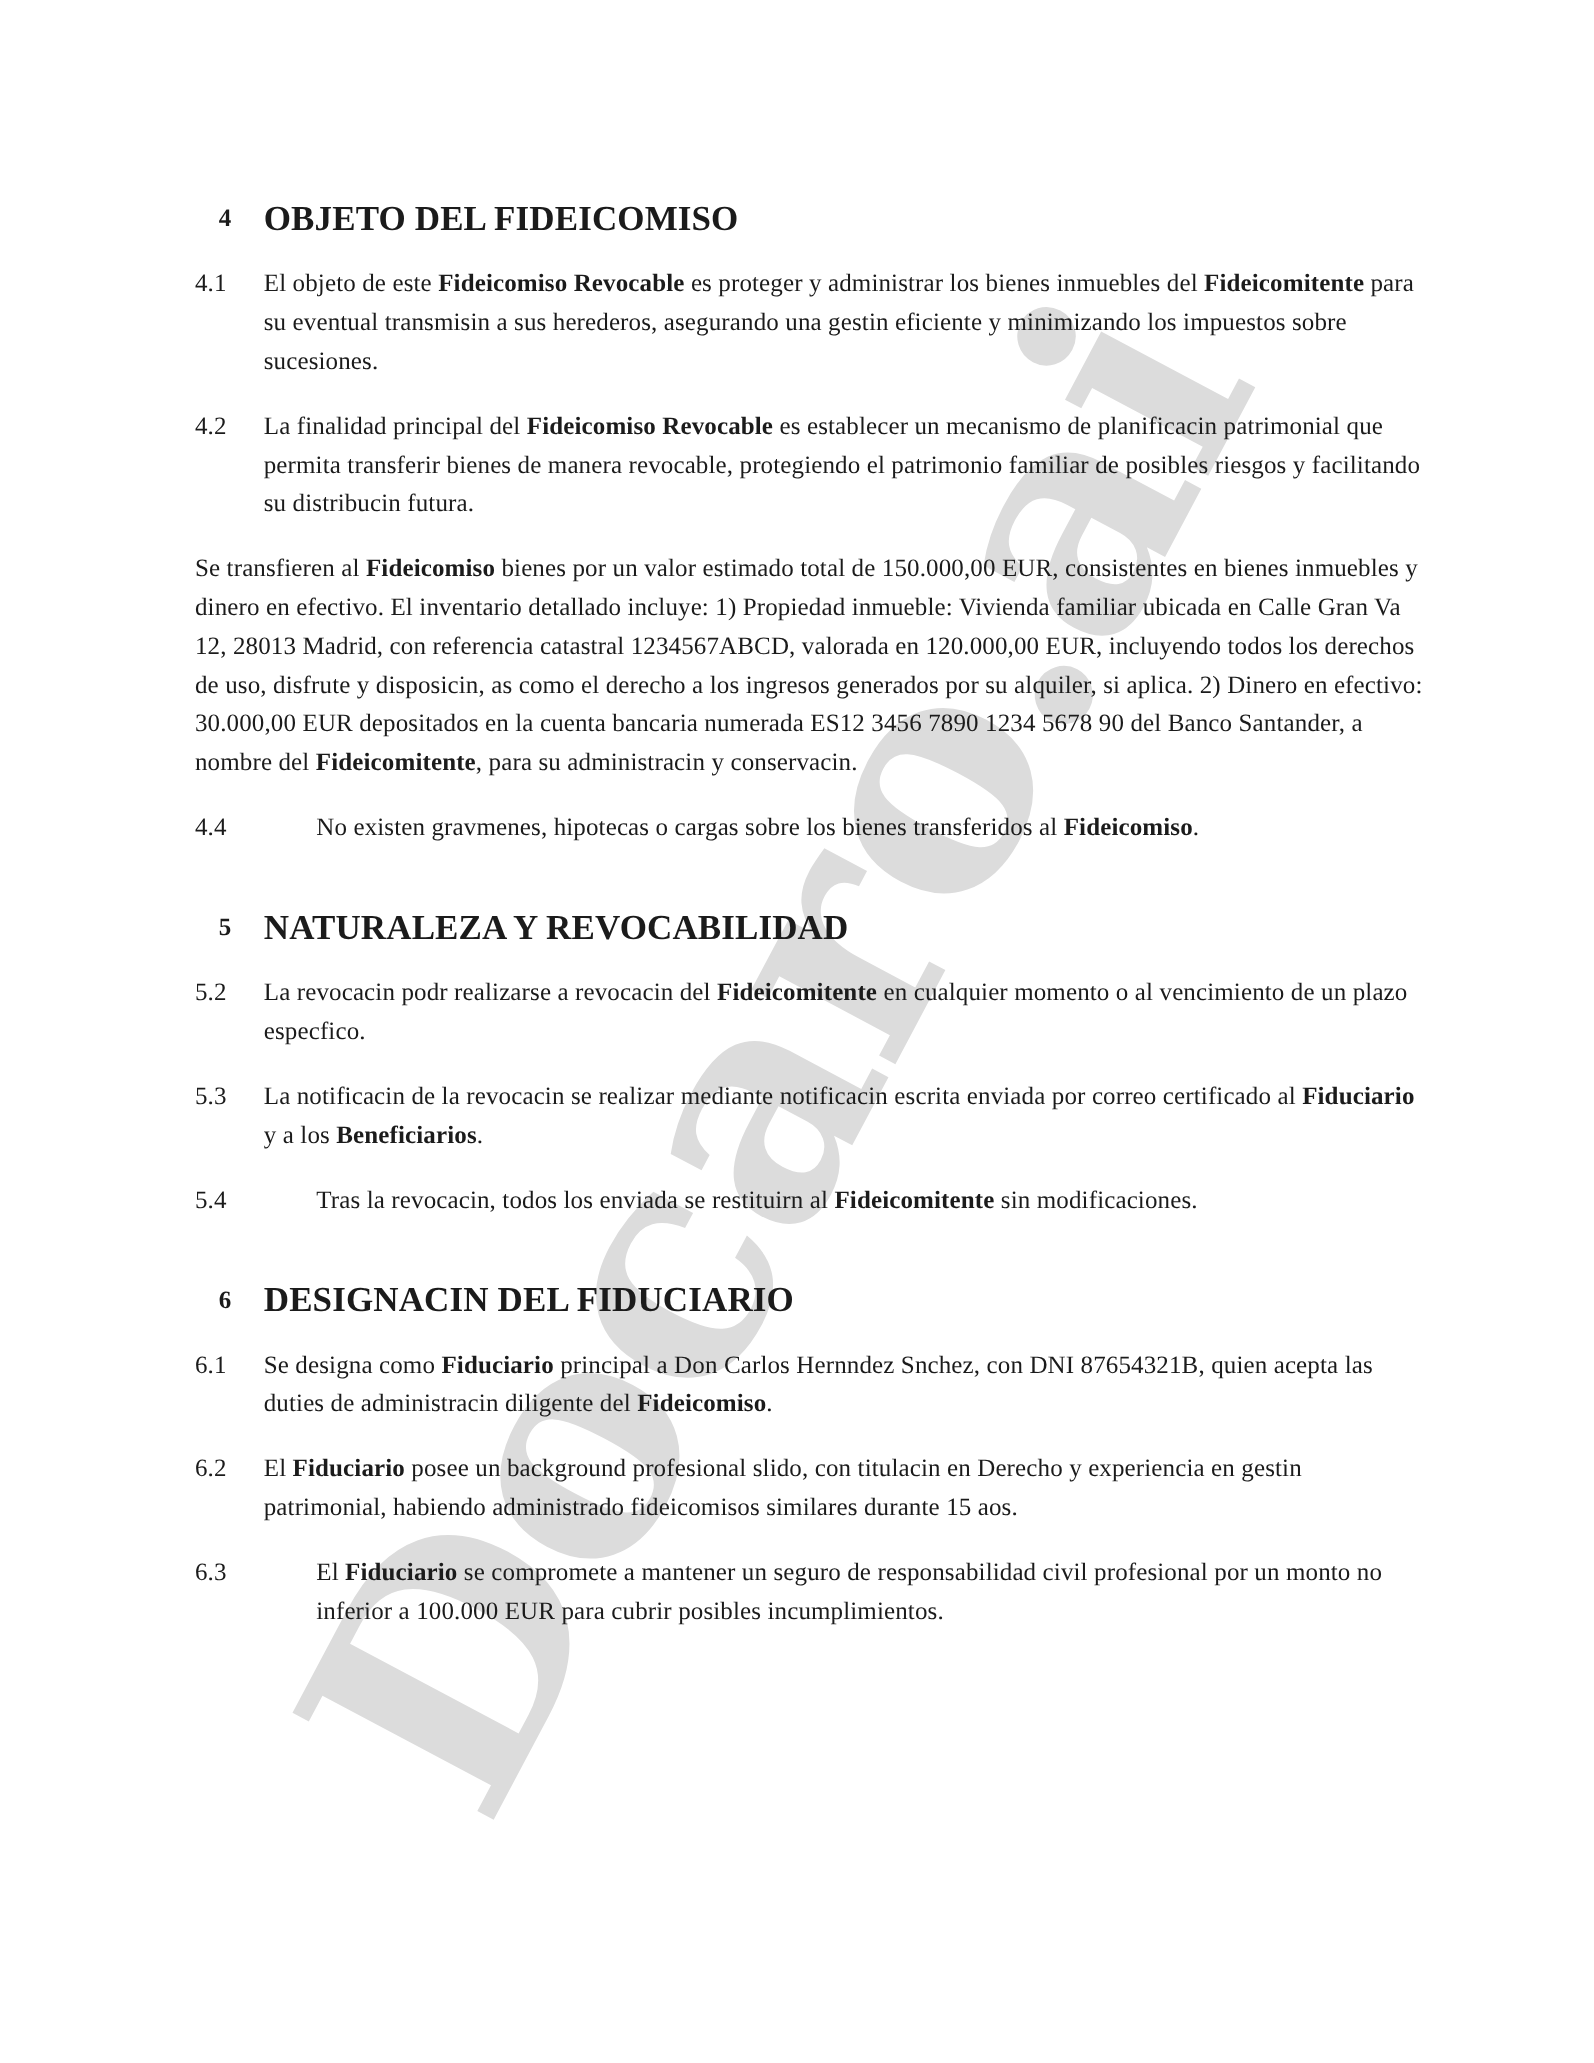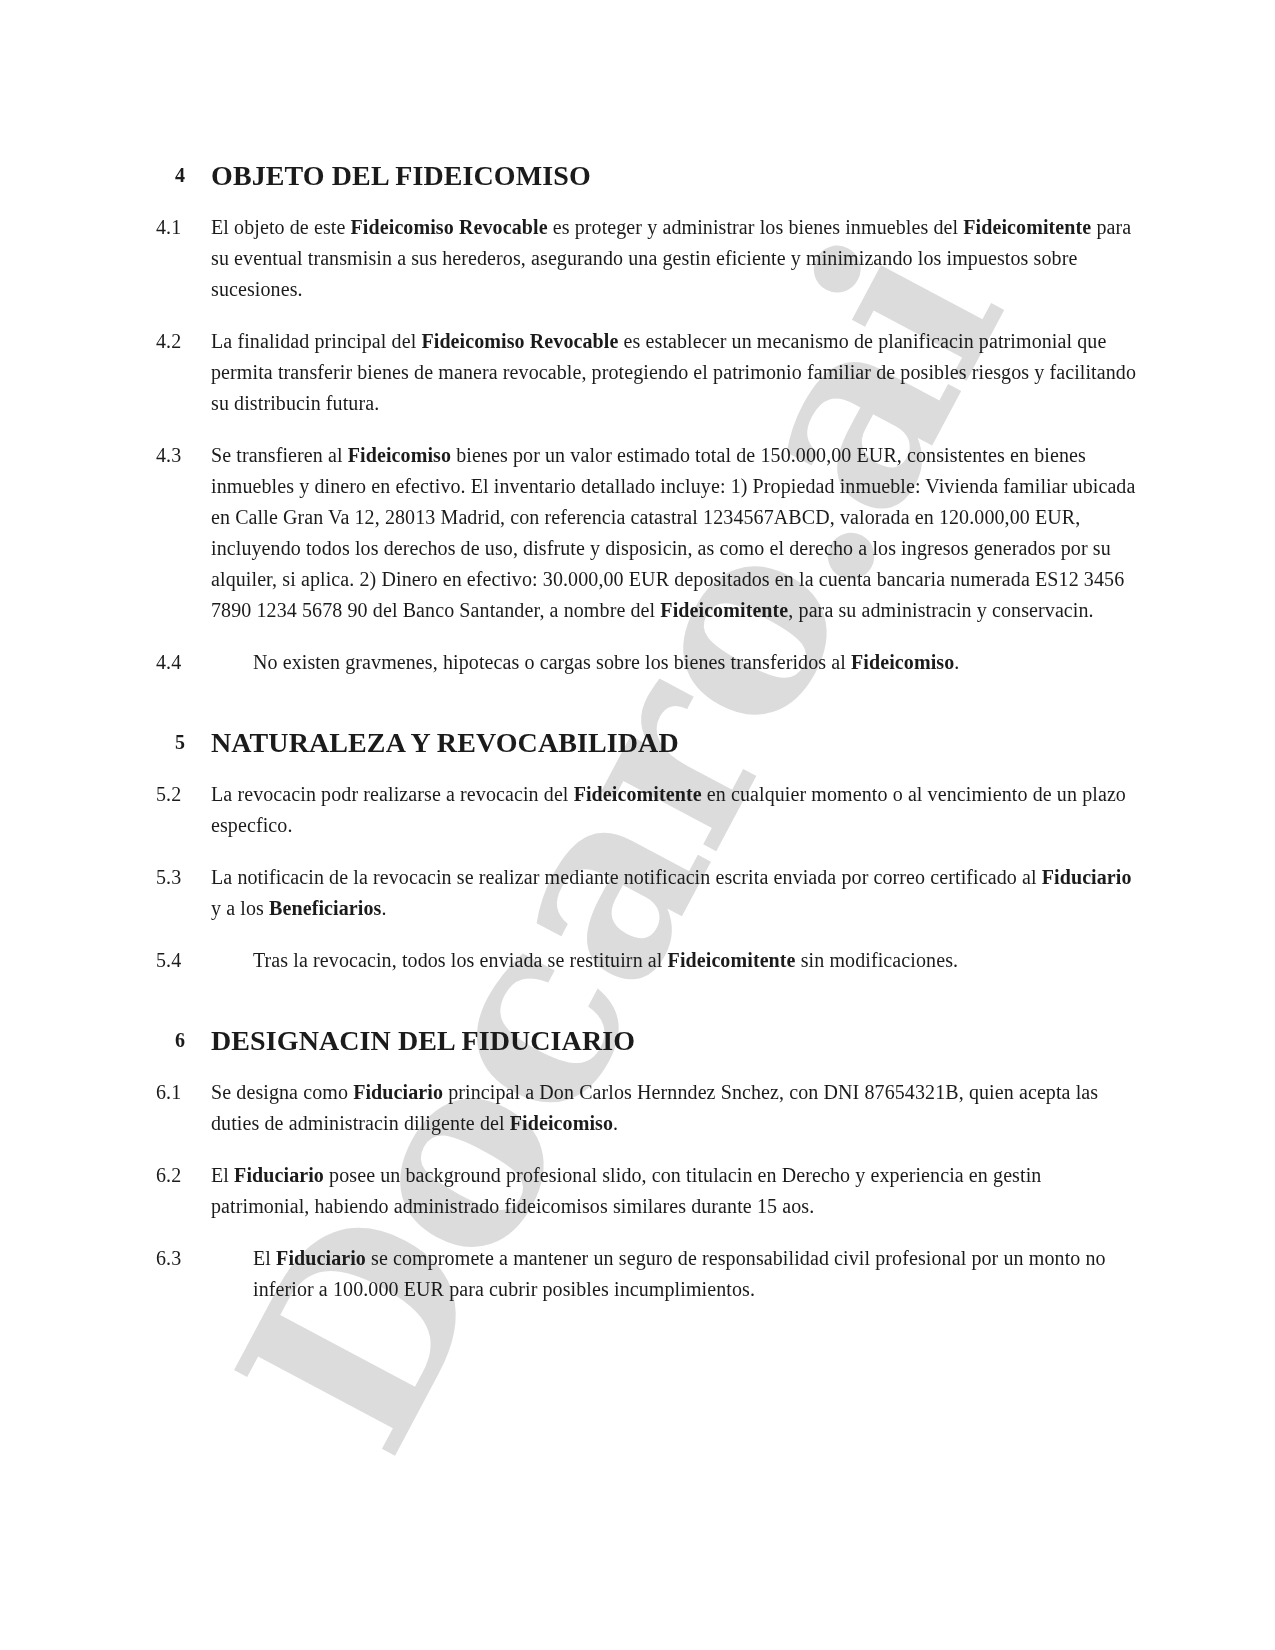--- a/index.html
+++ b/index.html
@@ -71,21 +71,20 @@
         </div>
         <div class="para-row">
           <span class="clause-num">4.1</span>
           <p class="clause-text"><span>El objeto de este </span><strong>Fideicomiso Revocable</strong><span> es proteger y administrar los bienes inmuebles del </span><strong>Fideicomitente</strong><span> para su eventual transmisin a sus herederos, asegurando una gestin eficiente y minimizando los impuestos sobre sucesiones.</span></p>
         </div>
         <div class="para-row">
           <span class="clause-num">4.2</span>
           <p class="clause-text"><span>La finalidad principal del </span><strong>Fideicomiso Revocable</strong><span> es establecer un mecanismo de planificacin patrimonial que permita transferir bienes de manera revocable, protegiendo el patrimonio familiar de posibles riesgos y facilitando su distribucin futura.</span></p>
         </div>
         <div class="para-row">
-          <span class="clause-num">4.3</span>
           <p class="clause-text"><span>Se transfieren al </span><strong>Fideicomiso</strong><span> bienes por un valor estimado total de 150.000,00 EUR, consistentes en bienes inmuebles y dinero en efectivo. El inventario detallado incluye: 1) Propiedad inmueble: Vivienda familiar ubicada en Calle Gran Va 12, 28013 Madrid, con referencia catastral 1234567ABCD, valorada en 120.000,00 EUR, incluyendo todos los derechos de uso, disfrute y disposicin, as como el derecho a los ingresos generados por su alquiler, si aplica. 2) Dinero en efectivo: 30.000,00 EUR depositados en la cuenta bancaria numerada ES12 3456 7890 1234 5678 90 del Banco Santander, a nombre del </span><strong>Fideicomitente</strong><span>, para su administracin y conservacin.</span></p>
         </div>
         <div class="para-row">
           <span class="clause-num">4.4</span>
           <p class="clause-text"><span>No existen gravmenes, hipotecas o cargas sobre los bienes transferidos al </span><strong>Fideicomiso</strong><span>.</span></p>
         </div>
       </section>
       <section class="section-block">
         <div class="heading-row">
           <span class="heading-num">5</span>

